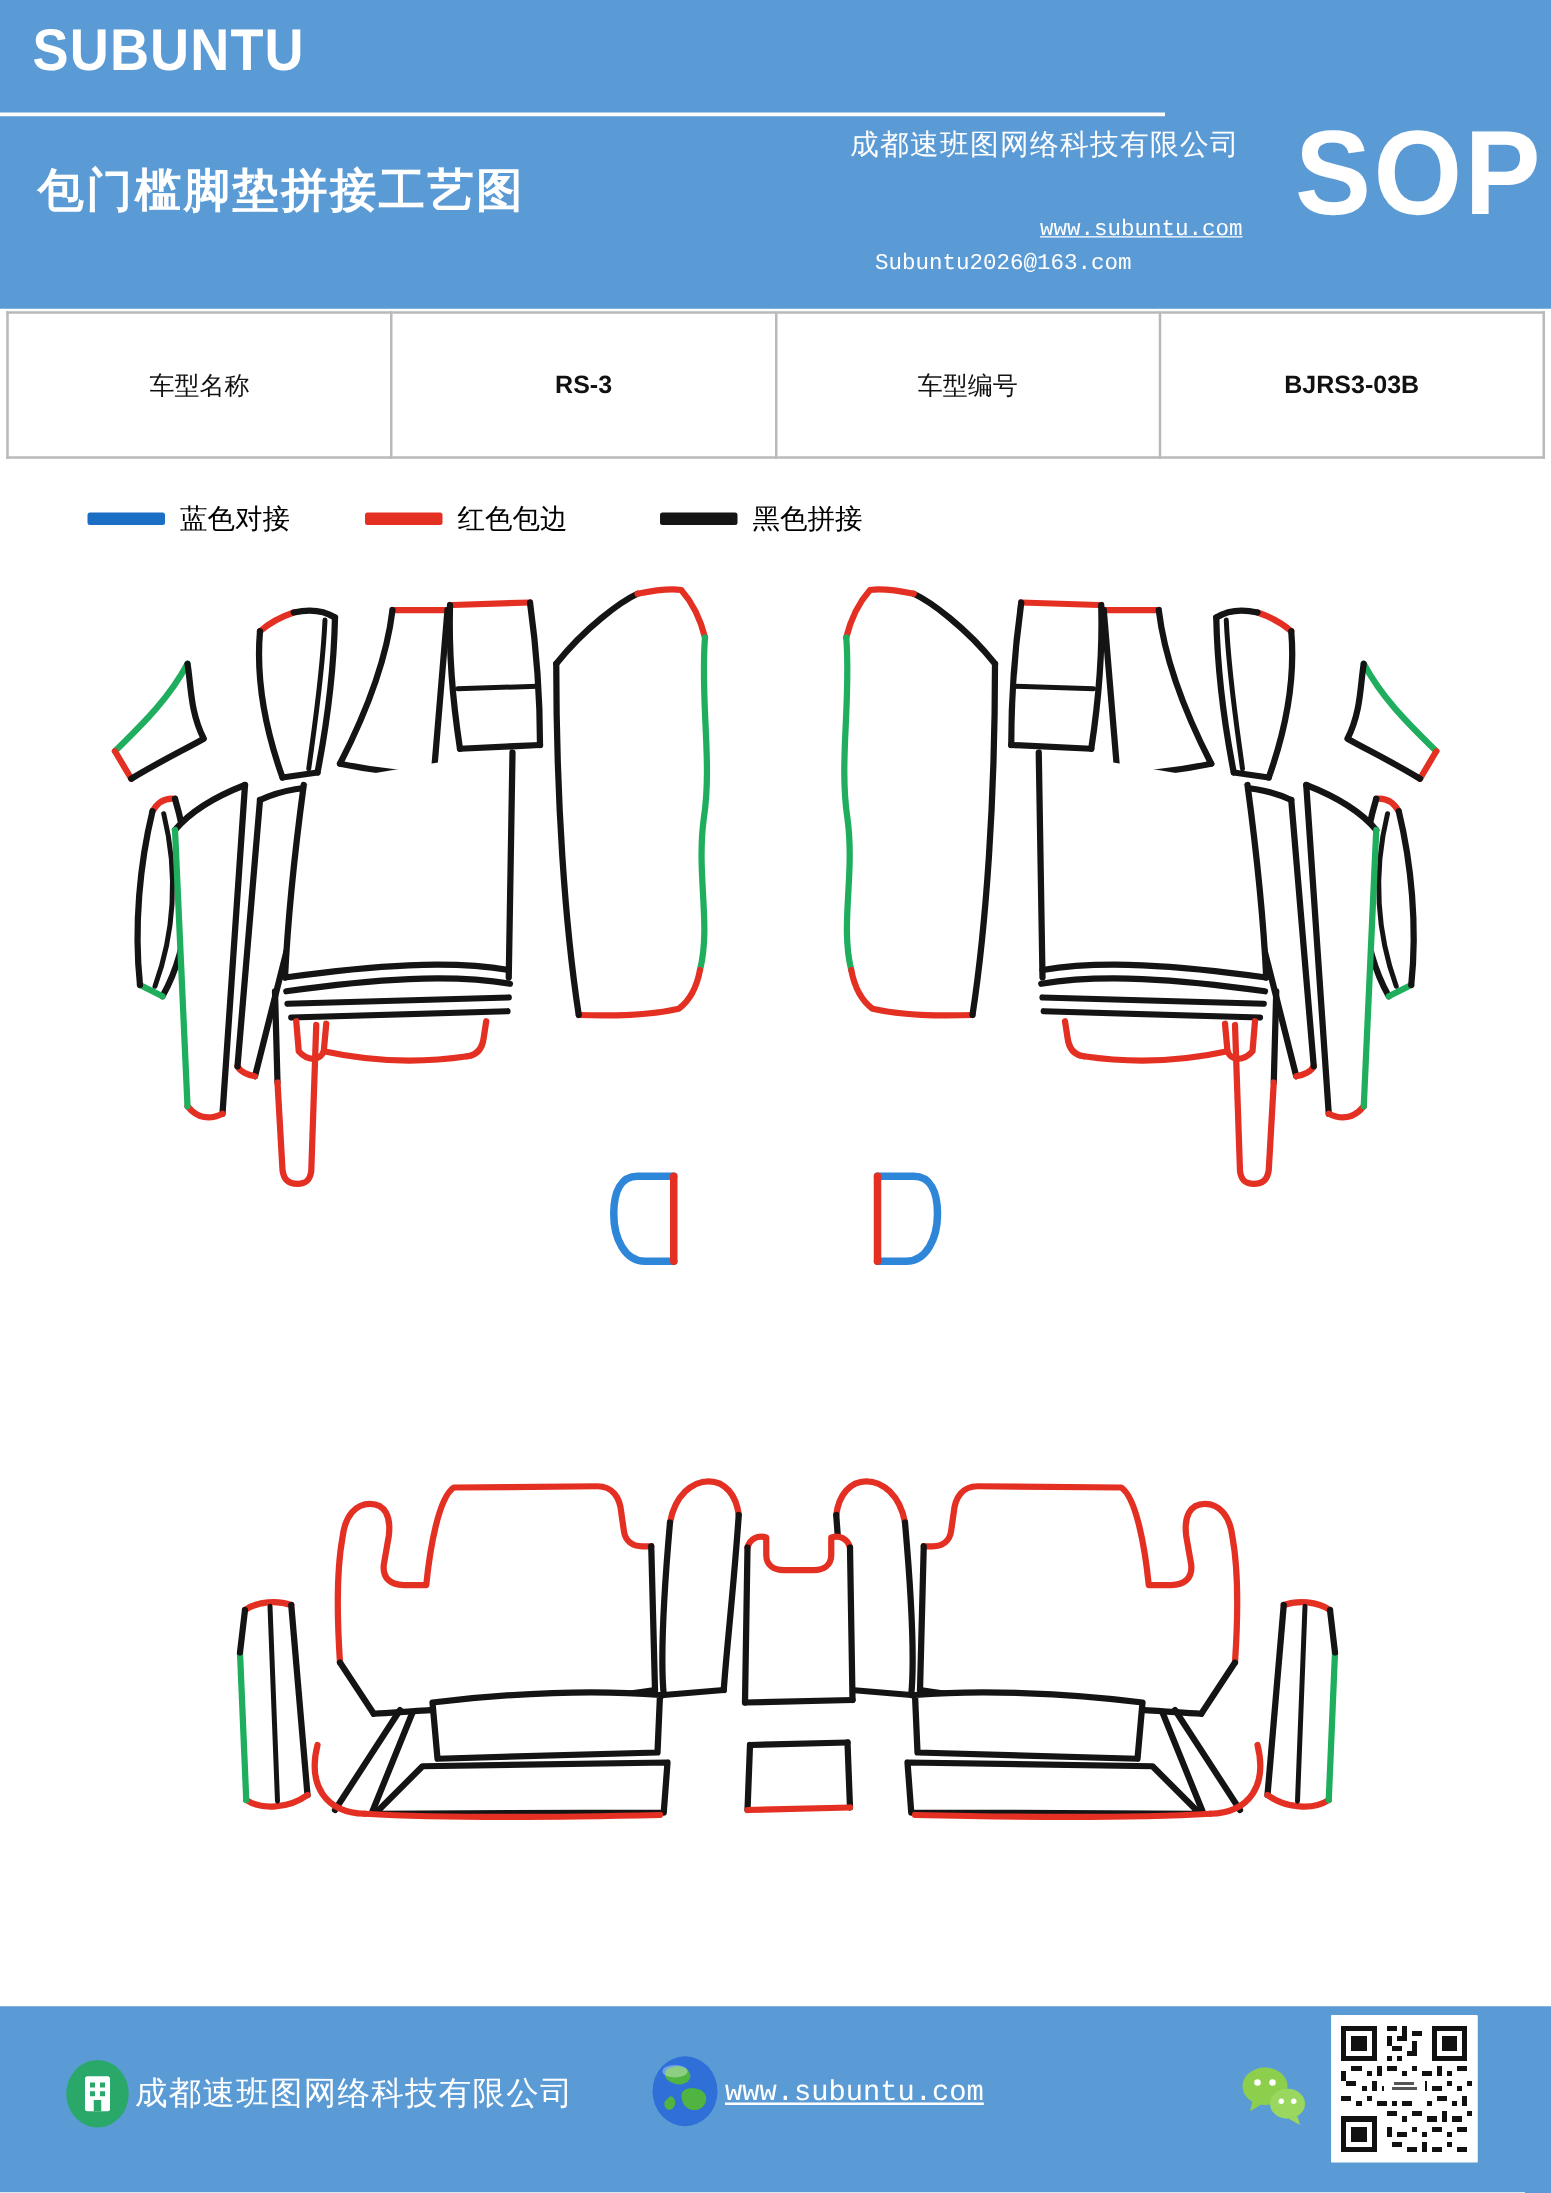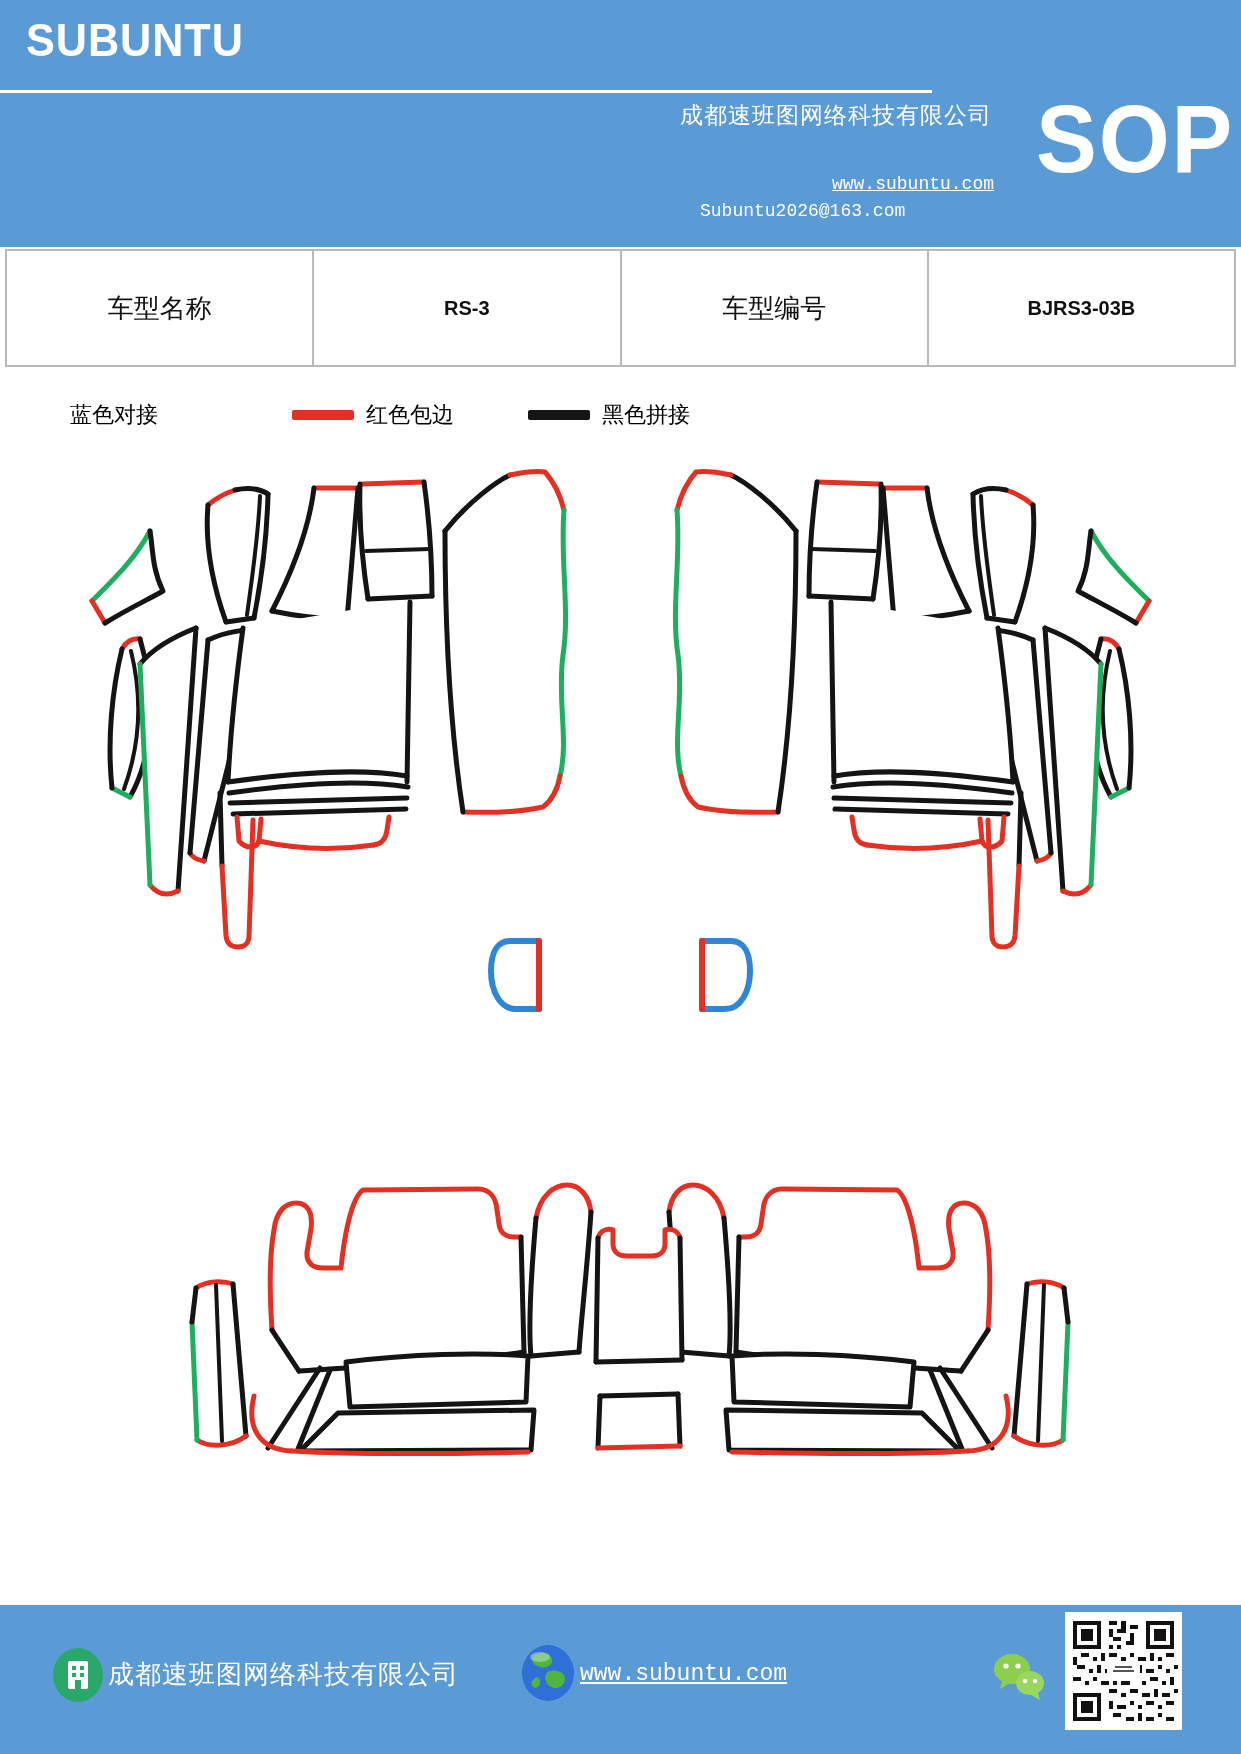--- a/index.html
+++ b/index.html
@@ -16,48 +16,49 @@
             font-family:"Liberation Mono",monospace;font-size:18px;}
   .site-top a{color:#fff;text-decoration:underline;}
   .mail-top{position:absolute;left:700px;top:201px;width:294px;color:#fff;
             font-family:"Liberation Mono",monospace;font-size:18px;}
   .sop{position:absolute;left:1036px;top:84px;color:#fff;font-size:96px;font-weight:700;
        transform:scaleX(.95);transform-origin:left top;letter-spacing:2px;}
   
   .info-table{position:absolute;left:5px;top:249px;width:1231px;height:118px;
               border-collapse:collapse;table-layout:fixed;background:#fff;}
   .info-table td{border:2px solid #b9b9b9;text-align:center;vertical-align:middle;
-                 font-size:26px;color:#111;}
+                 font-size:20px;color:#111;}
   .info-table td.val{font-weight:600;font-size:20px;}
   
   .legend{position:absolute;left:0;top:400px;width:1241px;height:30px;}
   .legend-item{position:absolute;top:0;height:30px;display:flex;align-items:center;}
   .swatch{display:inline-block;width:62px;height:10px;border-radius:2px;margin-right:12px;}
   .legend-label{font-size:22px;color:#000;white-space:nowrap;}
-  .li0{left:70px;flex-direction:column;} .li1{left:292px;} .li2{left:528px;text-align:center;} .li3{left:745px;}
+  .li0{left:70px;} .li1{left:292px;} .li2{left:528px;text-align:center;} .li3{left:745px;}
   
   .diagram{position:absolute;left:0;top:0;width:1241px;height:1754px;}
   
   .footer{position:absolute;left:0;top:1605px;width:1241px;height:149px;background:#5b9bd5;}
   .f-company{position:absolute;left:108px;top:52px;color:#fff;font-size:26px;letter-spacing:1px;}
   .f-site{position:absolute;left:580px;top:56px;font-family:"Liberation Mono",monospace;font-size:23px;}
   .f-site a{color:#fff;text-decoration:underline;}
   .f-building{position:absolute;left:52px;top:42px;}
   .f-globe{position:absolute;left:520px;top:38px;}
   .f-wechat{position:absolute;left:992px;top:48px;}
   .f-qr{position:absolute;left:1065px;top:7px;width:117px;height:118px;background:#fff;}
 </style>
 </head>
 <body>
 
 <div class="page">
 
   <div class="header" style="background: rgb(91, 155, 213);">
     <div class="logo">SUBUNTU</div>
     <div class="header-rule"></div>
+    <div class="doc-title">包门槛脚垫拼接工艺图</div>
     <div class="company-top">成都速班图网络科技有限公司</div>
     <div class="site-top">
       <a href="#">www.subuntu.com</a>
     </div>
     <div class="mail-top">Subuntu2026@163.com</div>
     <div class="sop">SOP</div>
   </div>
 
   <table class="info-table">
     <tbody>

